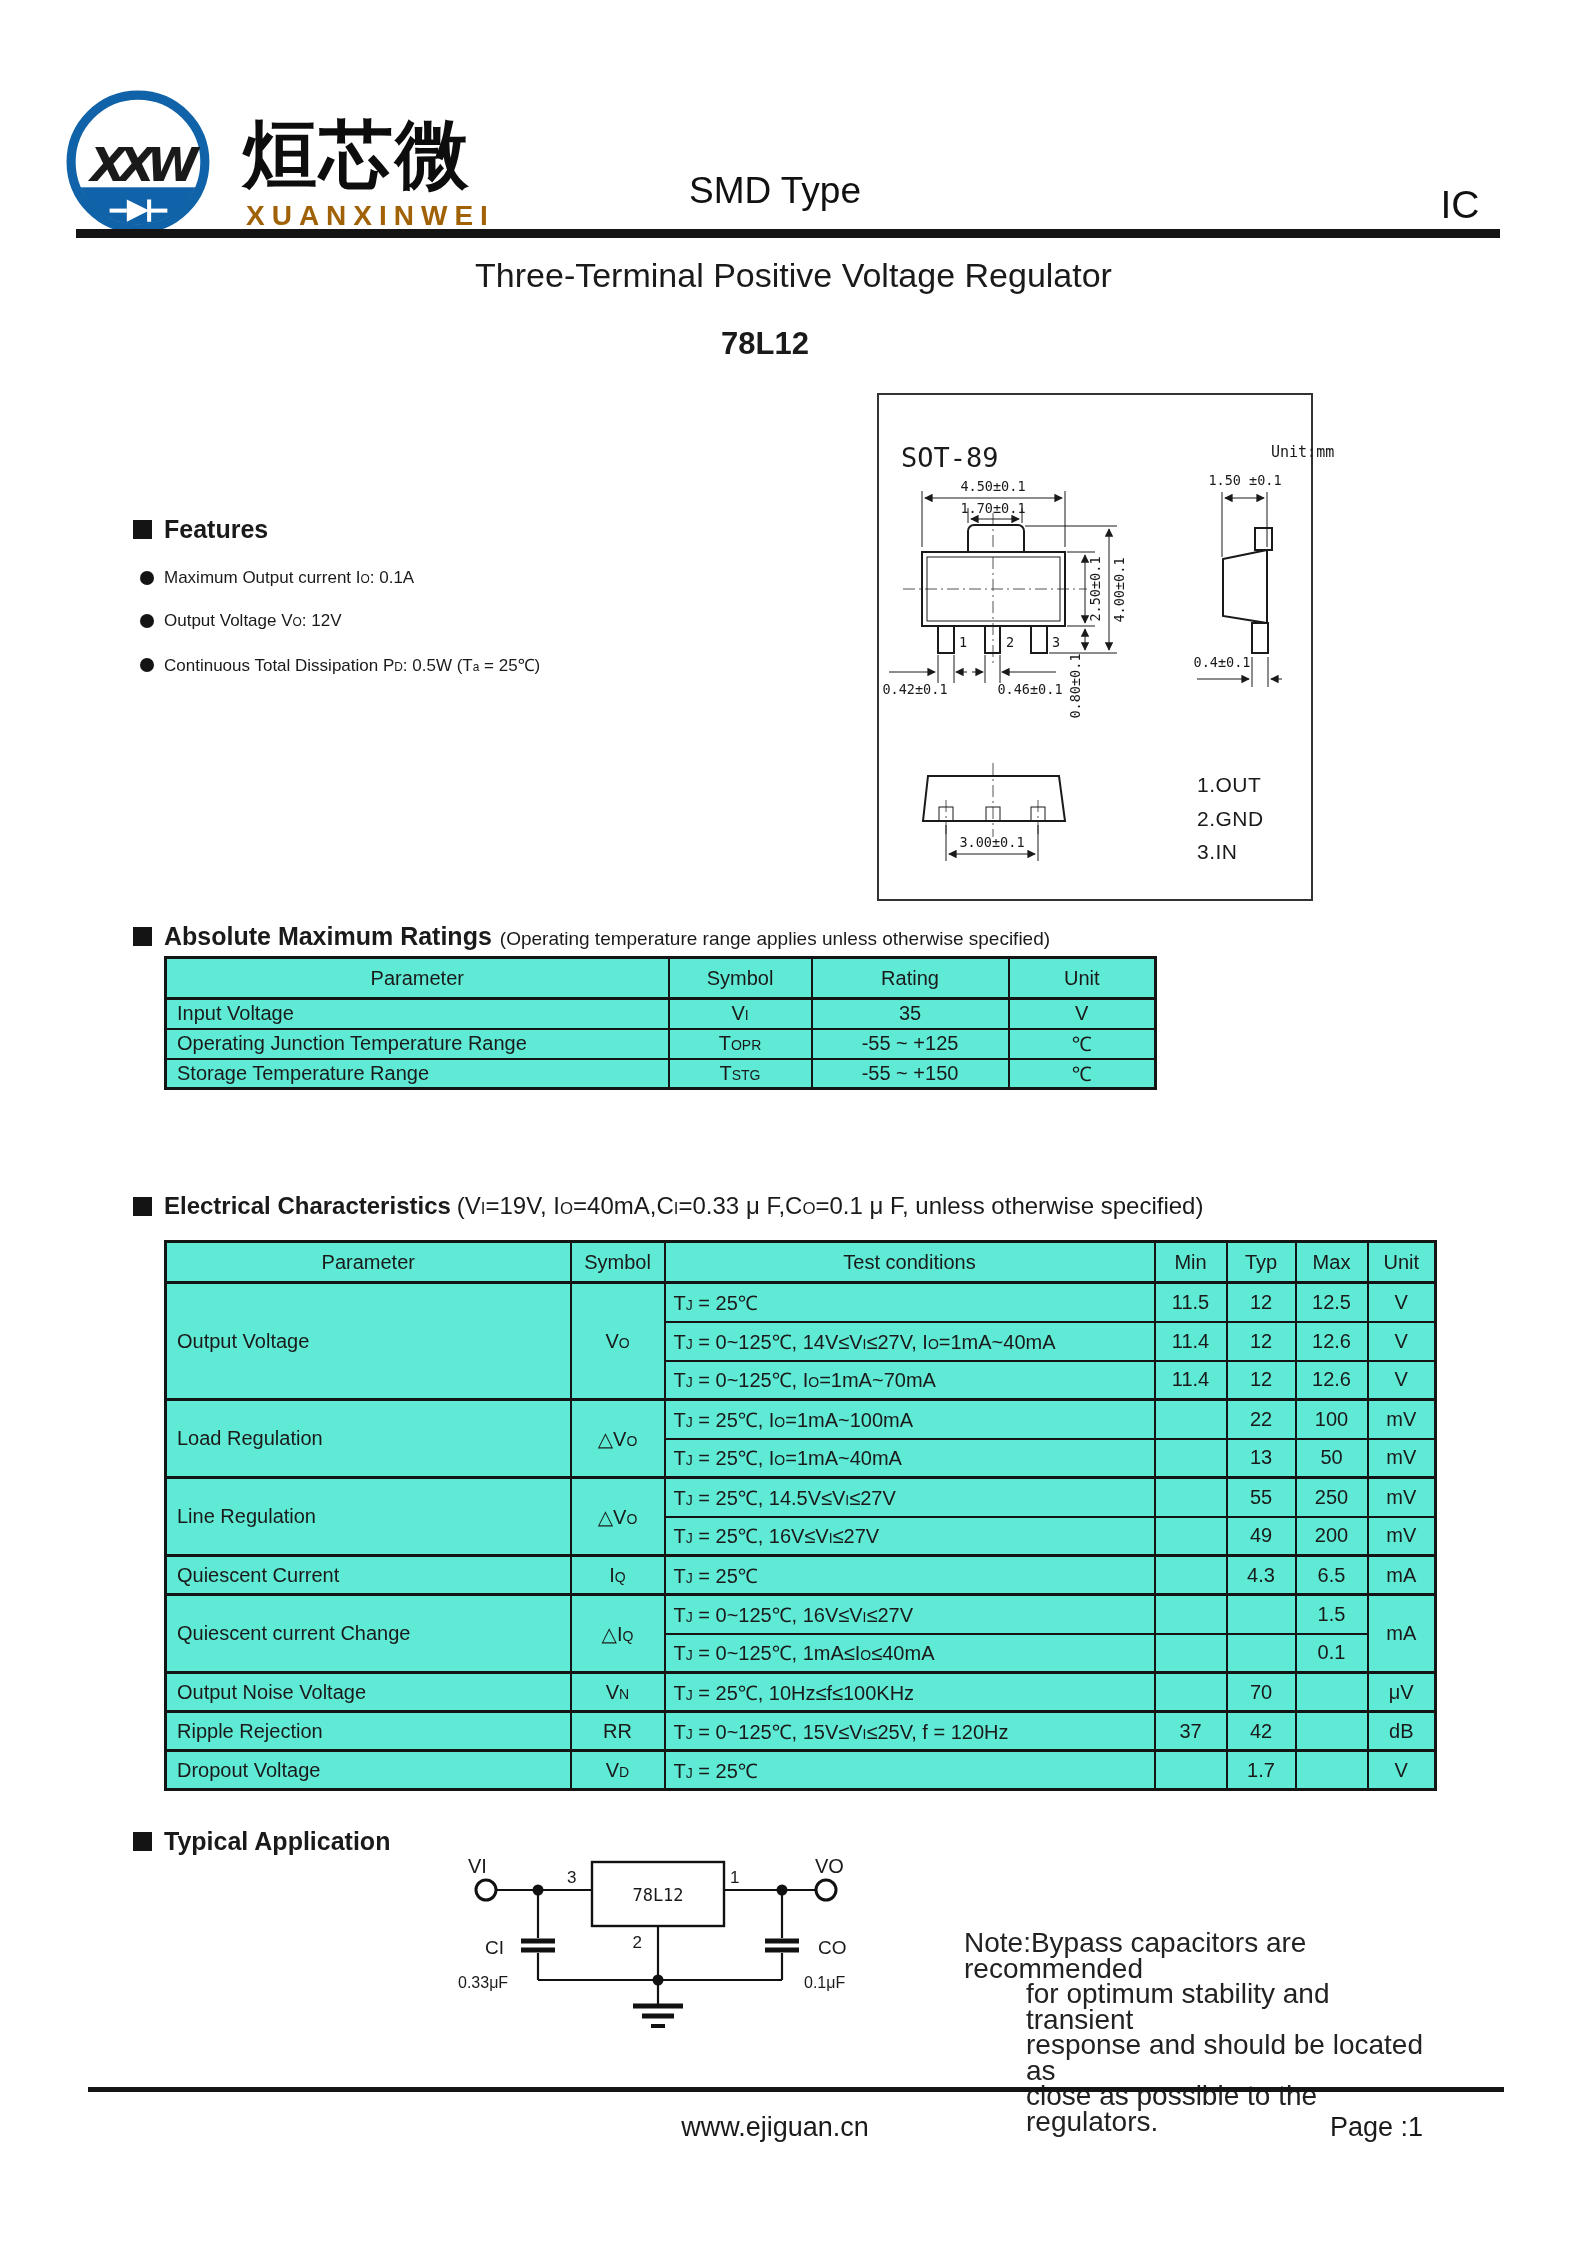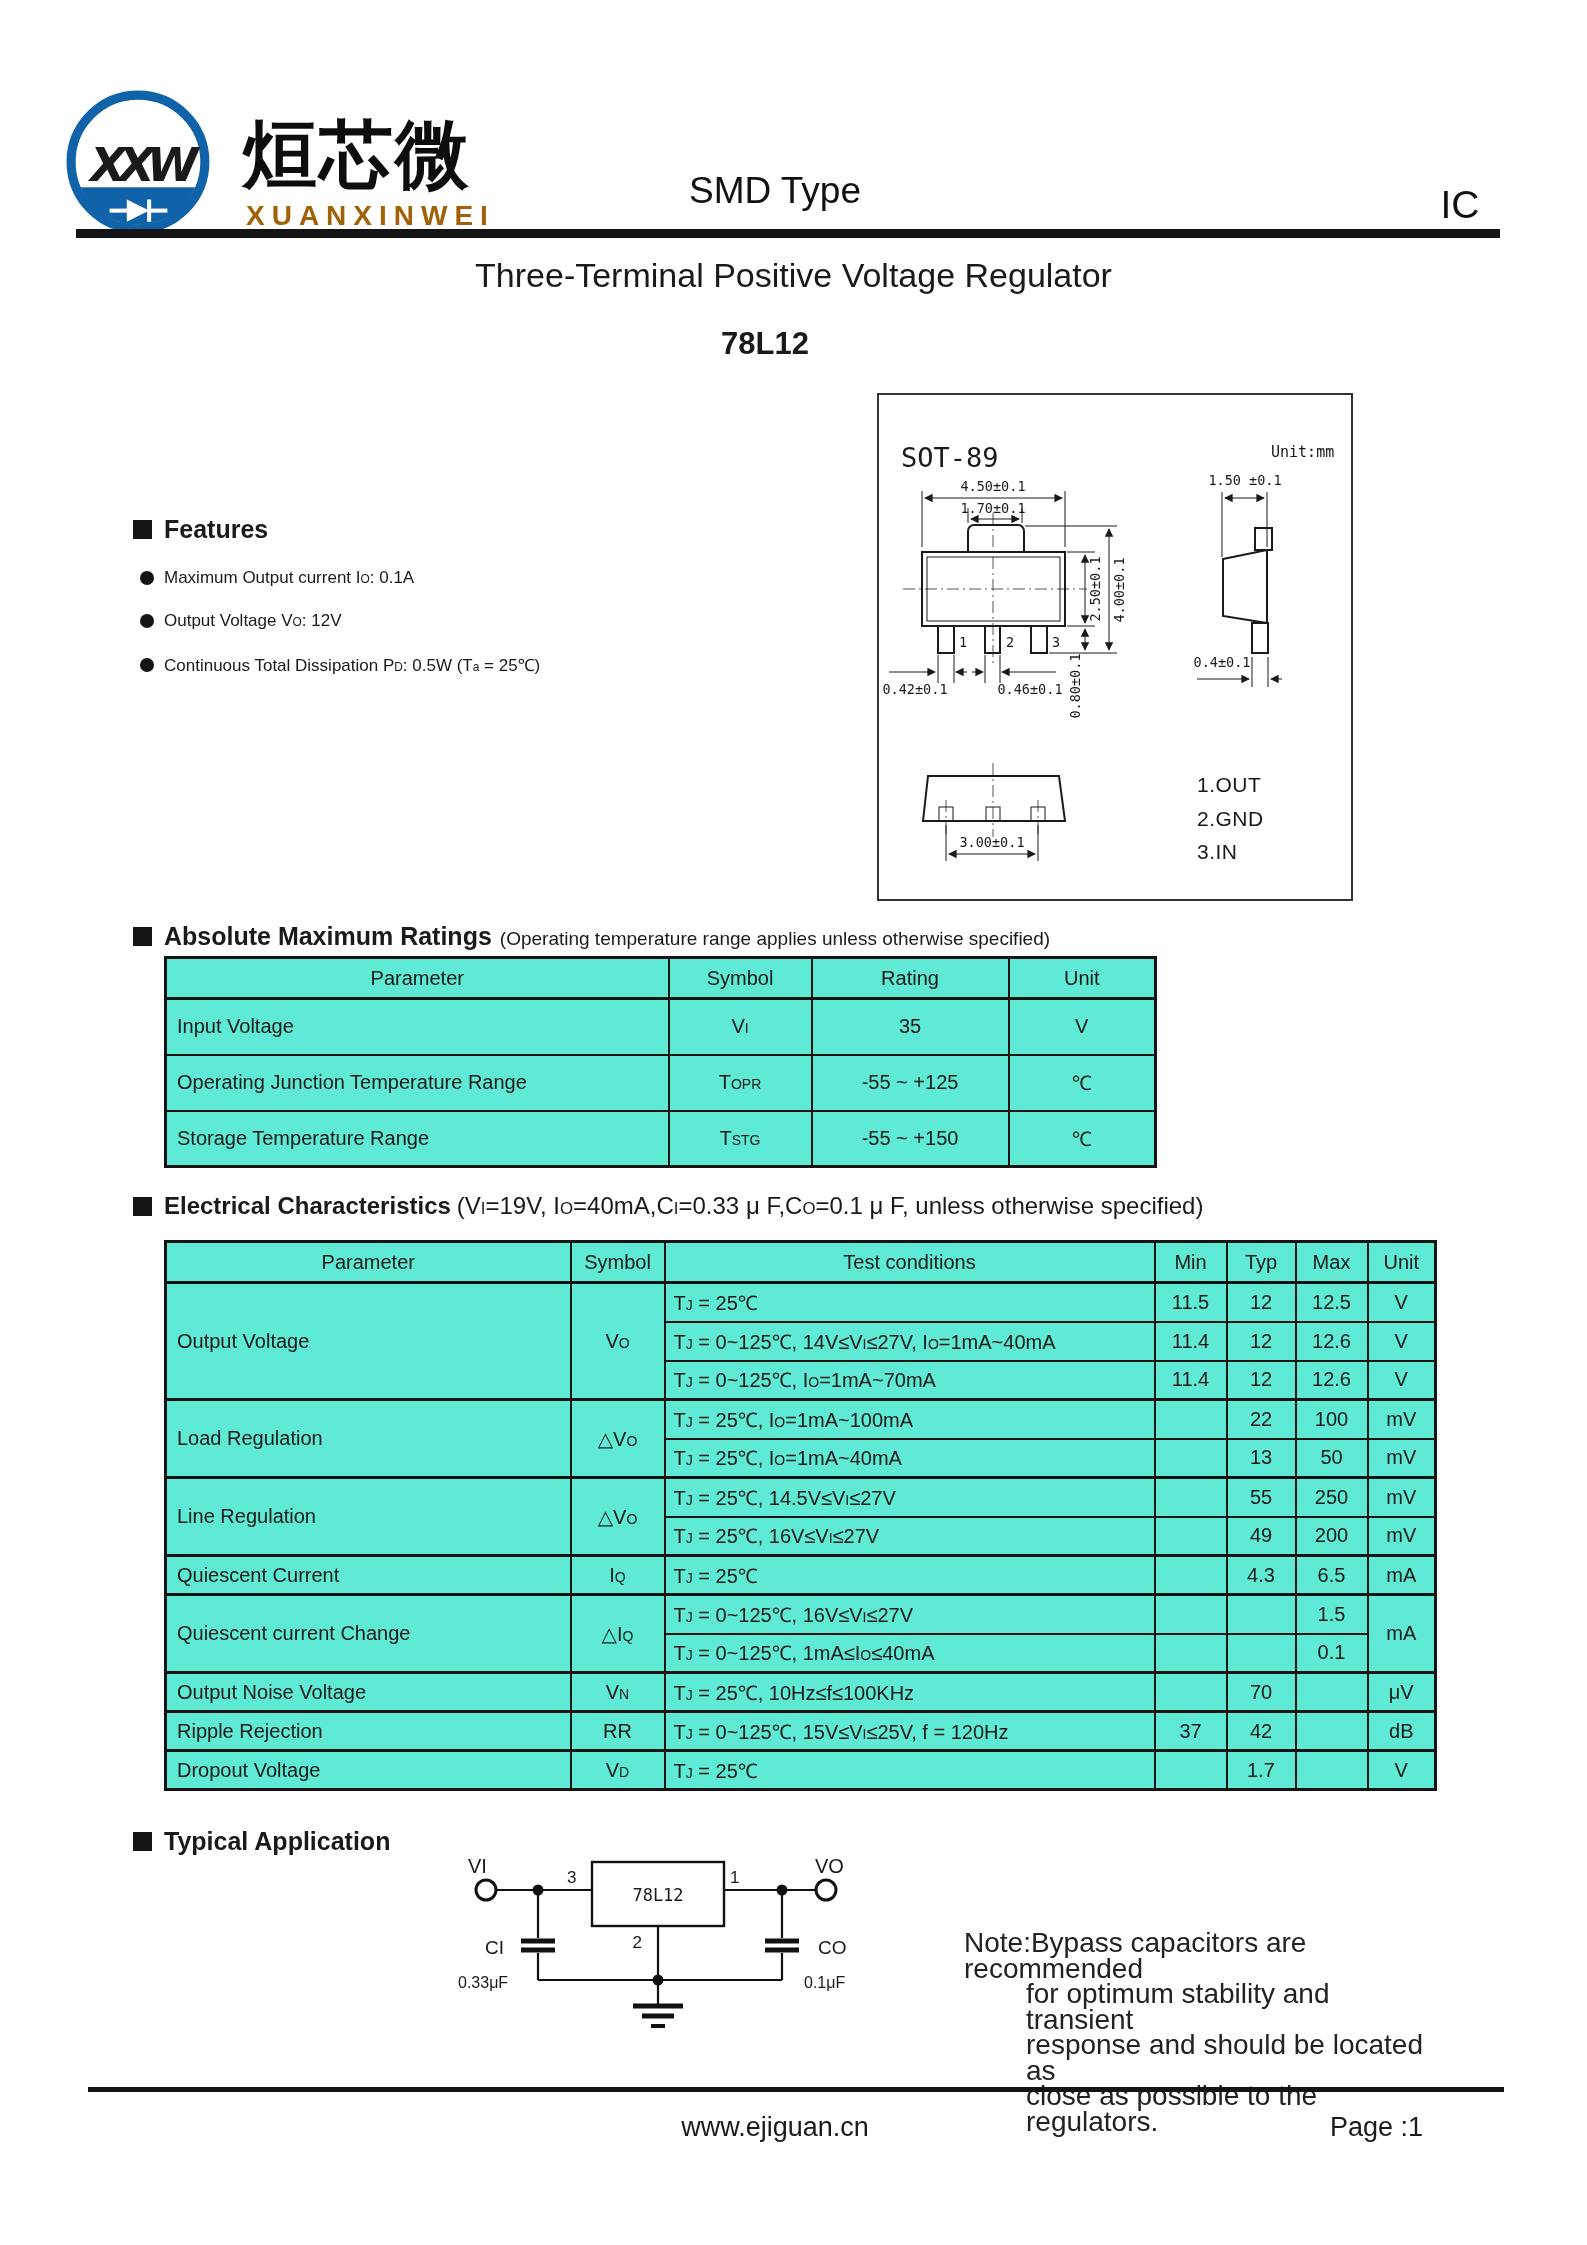--- a/index.html
+++ b/index.html
@@ -31,21 +31,21 @@
 
   
   .feat-item{display:flex;align-items:center;font-size:17px}
   .dot{width:14px;height:14px;border-radius:50%;background:#141414;display:inline-block;margin-right:10px;flex:0 0 auto}
 
   
   table{border-collapse:collapse;table-layout:fixed;background:#5eead4}
   .dtable{border:3px solid #141414;font-size:20px}
   .dtable th,.dtable td{border:2px solid #141414;font-weight:normal;text-align:center;overflow:hidden;white-space:nowrap}
   .dtable th{height:41px}
-  .amr td{height:56px}
+  .amr td{height:30px}
   .ec td{height:39px}
   .dtable .l{text-align:left;padding-left:10px}
   .dtable .cond{text-align:left;padding-left:8px}
   .dtable tr.hrow th{border-bottom:3px solid #141414}
   .dtable td.gt{border-top:3px solid #141414}
 
   
   .pkg-box{border:2px solid #333;background:#fff}
   .pkg-name{font-family:"DejaVu Sans Mono",monospace;font-size:27px}
   .pkg-unit{font-family:"DejaVu Sans Mono",monospace;font-size:15px}
@@ -84,21 +84,21 @@
 </div>
 <div class="abs logo-cn" style="left:243px;top:106px">烜芯微</div>
 <div class="abs logo-en" style="left:246px;top:200px">XUANXINWEI</div>
 <div class="abs smd" style="left:560px;top:170px;width:430px;text-align:center">SMD Type</div>
 <div class="abs ic" style="left:1420px;top:183px;width:80px;text-align:center">IC</div>
 <div class="abs rule" style="left:76px;top:229px;width:1424px;height:9px"></div>
 
 <div class="abs doc-title" style="left:0;top:256px">Three-Terminal Positive Voltage Regulator</div>
 <div class="abs part-no" style="left:0;top:326px">78L12</div>
 
-<div class="abs pkg-box" style="left:877px;top:393px;width:476px;height:508px">
+<div class="abs pkg-box" style="left:877px;top:393px;width:436px;height:508px">
   <svg width="466" height="504" viewBox="0 0 466 504">
     <defs>
       <marker id="ah" viewBox="0 0 10 10" refX="9" refY="5" markerWidth="8.5" markerHeight="8.5" orient="auto-start-reverse">
         <path d="M0,0 L10,5 L0,10 z" fill="#1a1a1a"></path>
       </marker>
     </defs>
 
     <text class="pkg-name" x="22" y="72">SOT-89</text>
     <text class="pkg-unit" x="392" y="62">Unit:mm</text>
 

